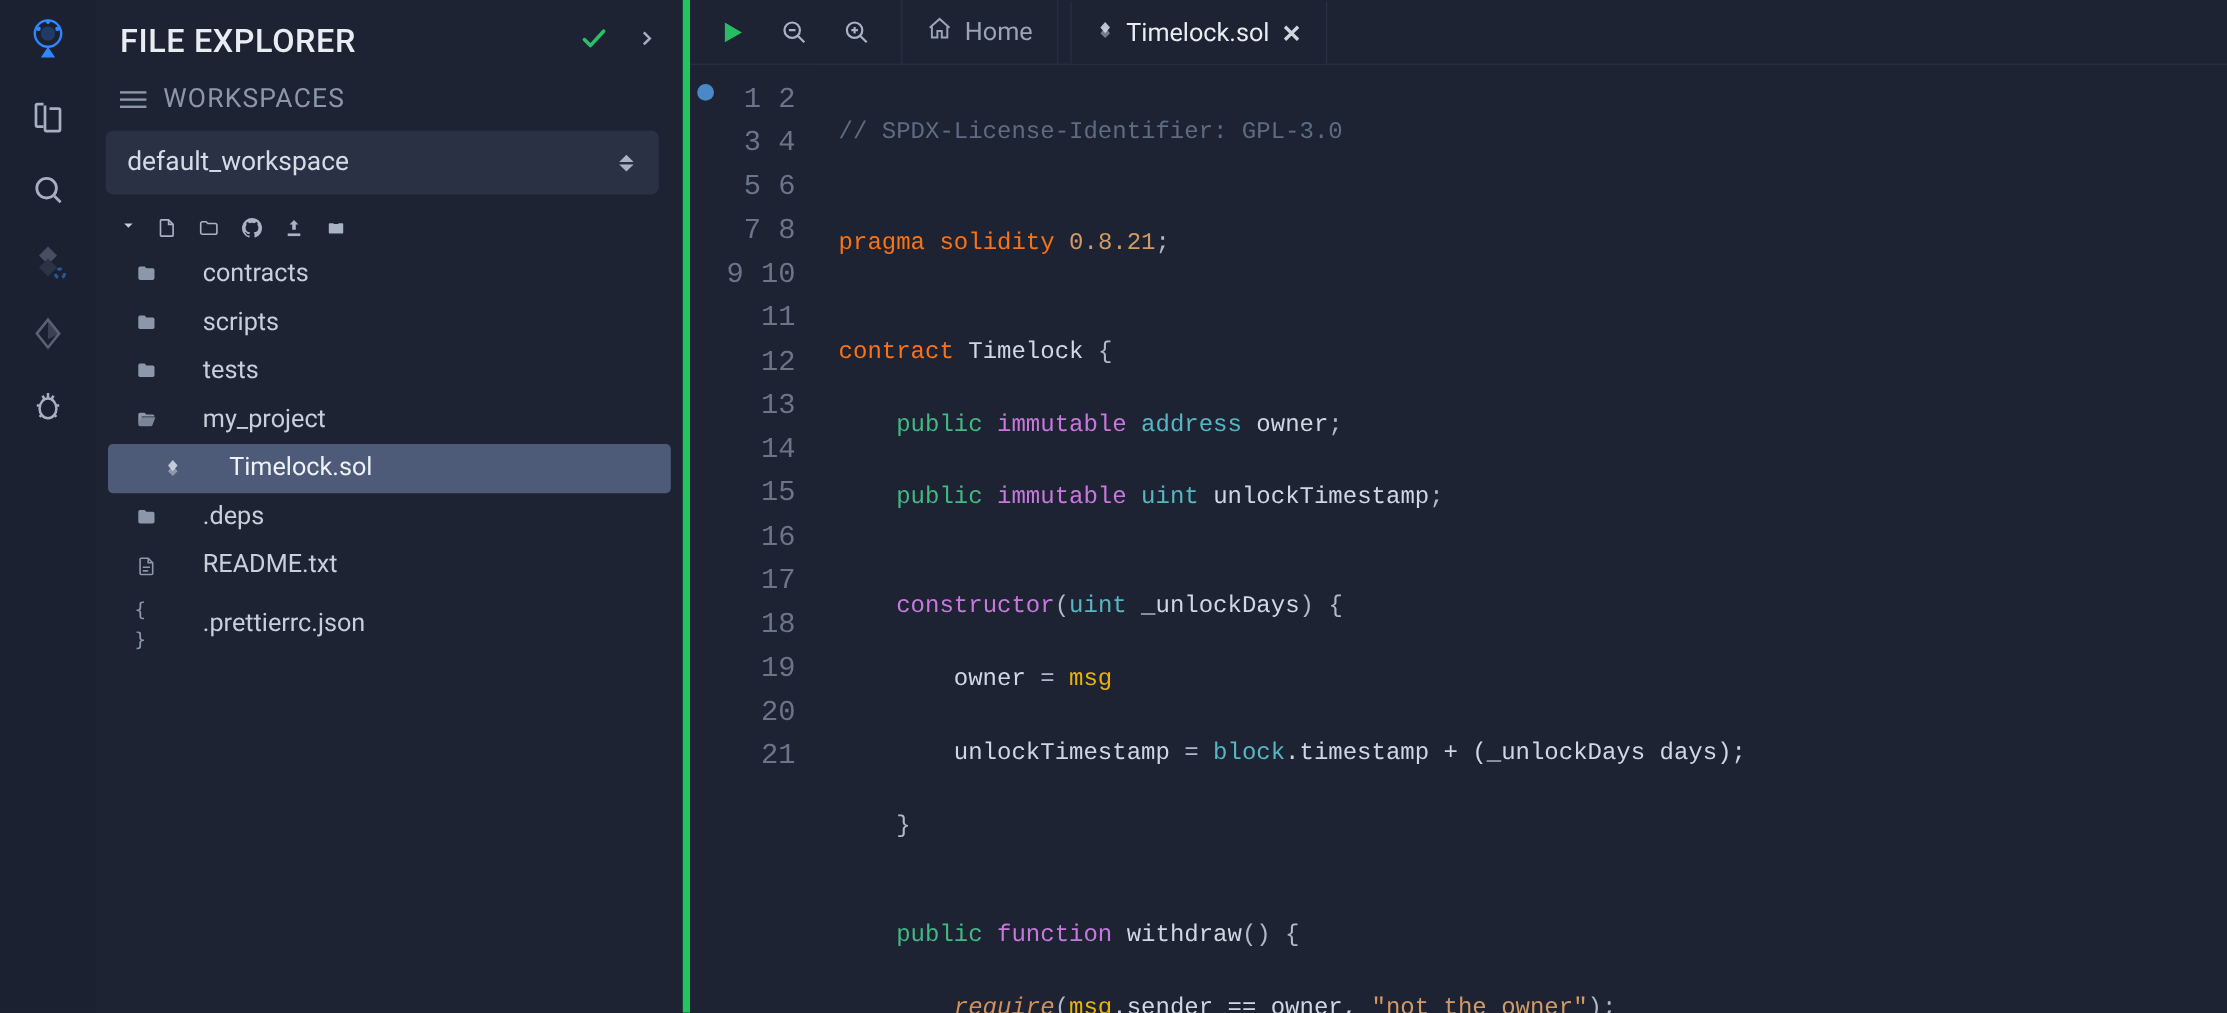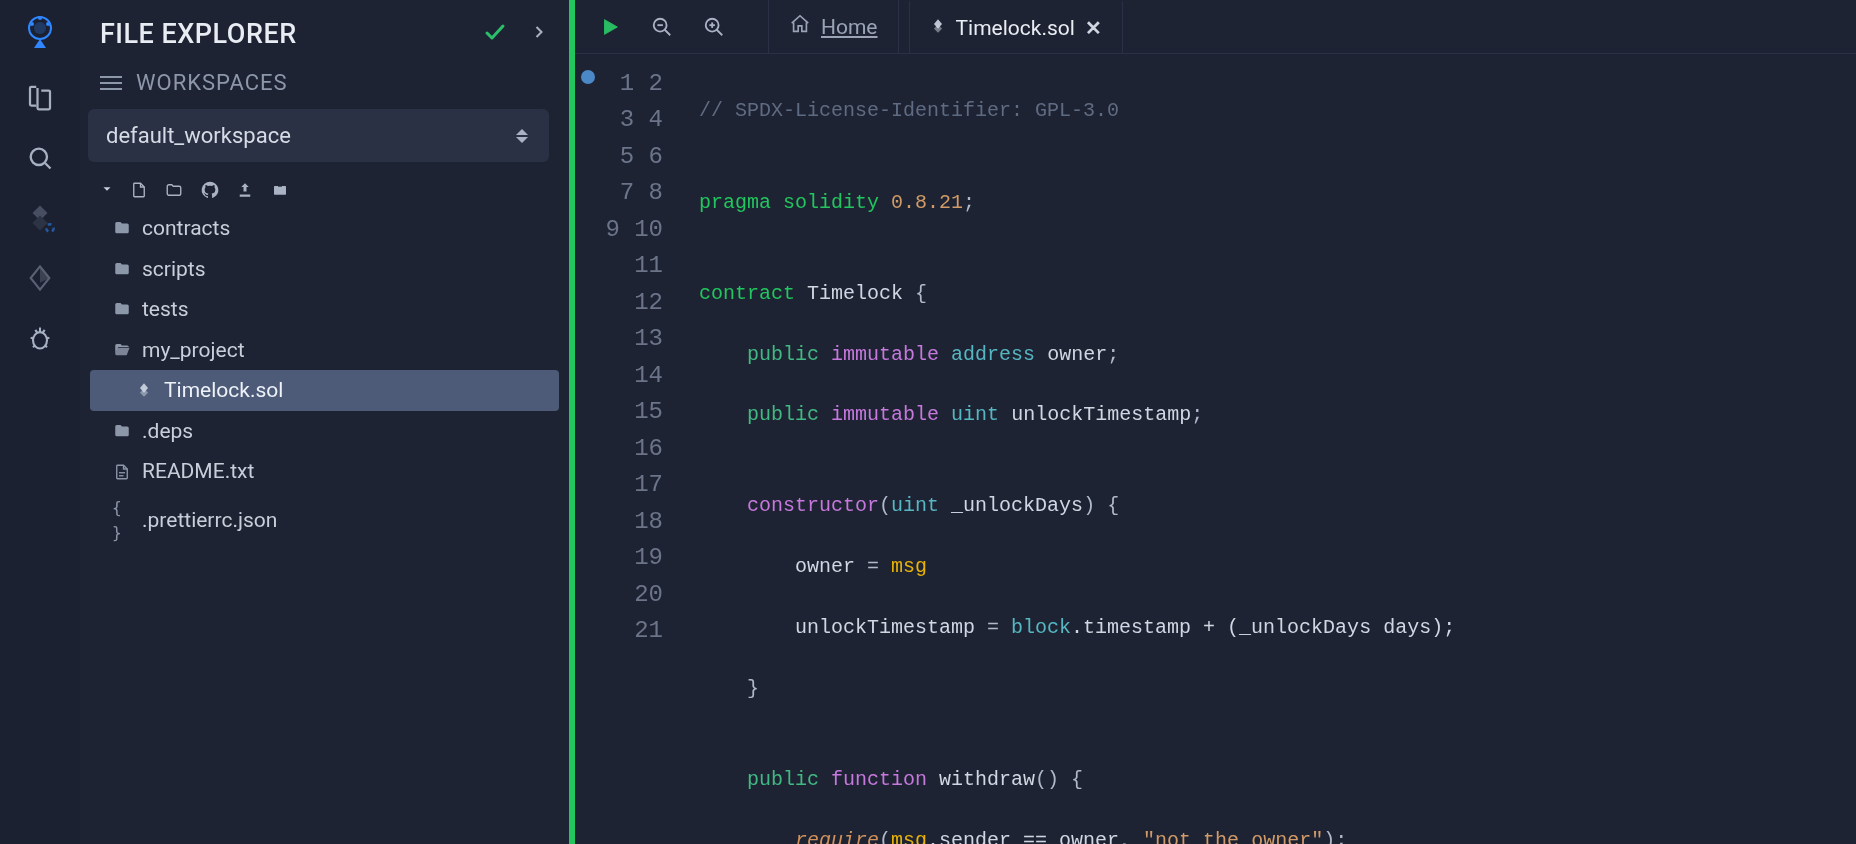--- a/index.html
+++ b/index.html
@@ -78,52 +78,52 @@
     display:flex; align-items:center; gap:10px;
     padding: 4px 10px 4px 22px;
     font-size:21px; color:#c8cfda;
     border-radius:4px;
     cursor:pointer;
     line-height:1.55;
   }
   .tree-item.indent { padding-left: 44px; }
   .tree-item.selected { background:#4d5a78; color:#eef2f8; }
   .tree-item .item-icon{ color:#8d97aa; display:inline-flex; width:20px; justify-content:center;}
-  .tree-item .item-text{ white-space:nowrap; }
+  .tree-item .item-text{ white-space:nowrap;margin-left:27px; }
 
   
   .editor-area { flex:1; display:flex; flex-direction:column; background:#1d2332; min-width:0;}
   .editor-top {
     display:flex; align-items:center; height:54px; border-bottom:1px solid #2a3144;
     padding-left:14px; gap:10px;
   }
   .top-btn { width:42px; height:42px; display:flex; align-items:center; justify-content:center; cursor:pointer; color:#aab3c4;}
   .play-btn svg path{ fill:#29bd63; stroke:#29bd63;}
   .tab {
     display:flex; align-items:center; gap:10px; padding:0 20px; height:100%;
     color:#9aa4b6; font-size:21px; cursor:pointer;
   }
-  .tab.home{ border-right:1px solid #2a3144; border-left:1px solid #2a3144; margin-left:23px;text-decoration:underline;}
+  .tab.home{ border-right:1px solid #2a3144; border-left:1px solid #2a3144; margin-left:6px;}
   .tab.active{ background:#1d2332; color:#e8ecf3; border-top:2px solid #1d2332;}
   .tab .close{ color:#cfd6e2; font-size:20px; font-weight:600;}
 
   .editor-body { flex:1; display:flex; font-family: "SFMono-Regular", Consolas, "Liberation Mono", Menlo, monospace; font-size:20px; overflow:hidden;}
   .dirty-col { width:26px; padding-top:14px; display:flex; justify-content:center;}
   .dirty-dot { width:14px;height:14px;border-radius:50%; background:#4a88c7; margin-top:2px;}
   .gutter {
     width:80px; text-align:right; color:#6b7489; padding:12px 18px 0 0; user-select:none;
     background:#1d2332; font-size:24px; line-height:1.52;
   }
   .code {
     flex:1; padding:12px 0 0 18px; white-space:pre; color:#cfd6e2; line-height:1.52;
     overflow-x:auto;
   }
   .code .line{ display:block; }
   .tok-comment{ color:#5f6b82; }
-  .tok-keyword{ color:#22c55e; }
+  .tok-keyword{ color:#f97316; }
   .tok-func{ color:#c678dd; }
   .tok-type{ color:#56b6c2; }
   .tok-builtin{ color:#42b883; }
   .tok-ident{ color:#d0d7e2; }
   .tok-num{ color:#d19a66; }
   .tok-str{ color:#d19a66; }
   .tok-punct{ color:#b0b9c9; }
   .tok-require{ color:#d2915a; font-style:italic;}
   .tok-msg{ color:#eab308;text-align:center;}
 </style>

